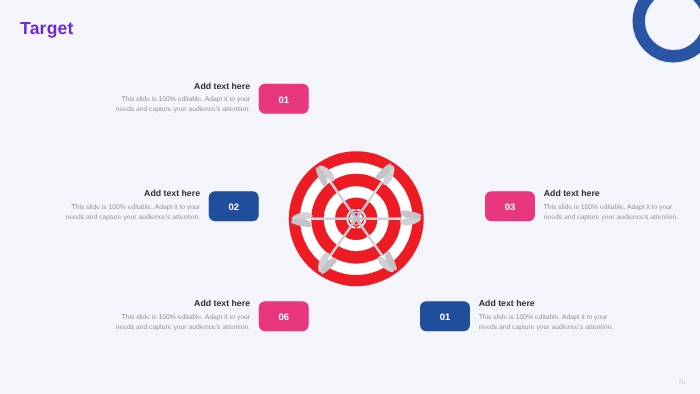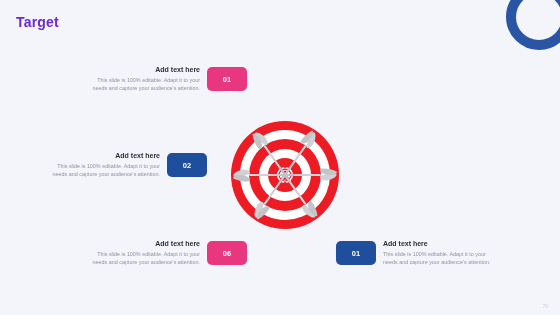--- a/index.html
+++ b/index.html
@@ -173,20 +173,27 @@
 
 
   <div class="block b06 align-r">
     <div class="txt">
       <p class="head">Add text here</p>
       <p class="desc">This slide is 100% editable. Adapt it to your needs and capture your audience's attention.</p>
     </div>
     <div class="badge navy">02</div>
   </div>
 
+  <div class="block b03 align-l">
+    <div class="badge pink">03</div>
+    <div class="txt">
+      <p class="head">Add text here</p>
+      <p class="desc">This slide is 100% editable. Adapt it to your needs and capture your audience's attention.</p>
+    </div>
+  </div>
 
   <div class="block b05 align-r">
     <div class="txt">
       <p class="head">Add text here</p>
       <p class="desc">This slide is 100% editable. Adapt it to your needs and capture your audience's attention.</p>
     </div>
     <div class="badge pink">06</div>
   </div>
 
   <div class="block b04 align-l">

